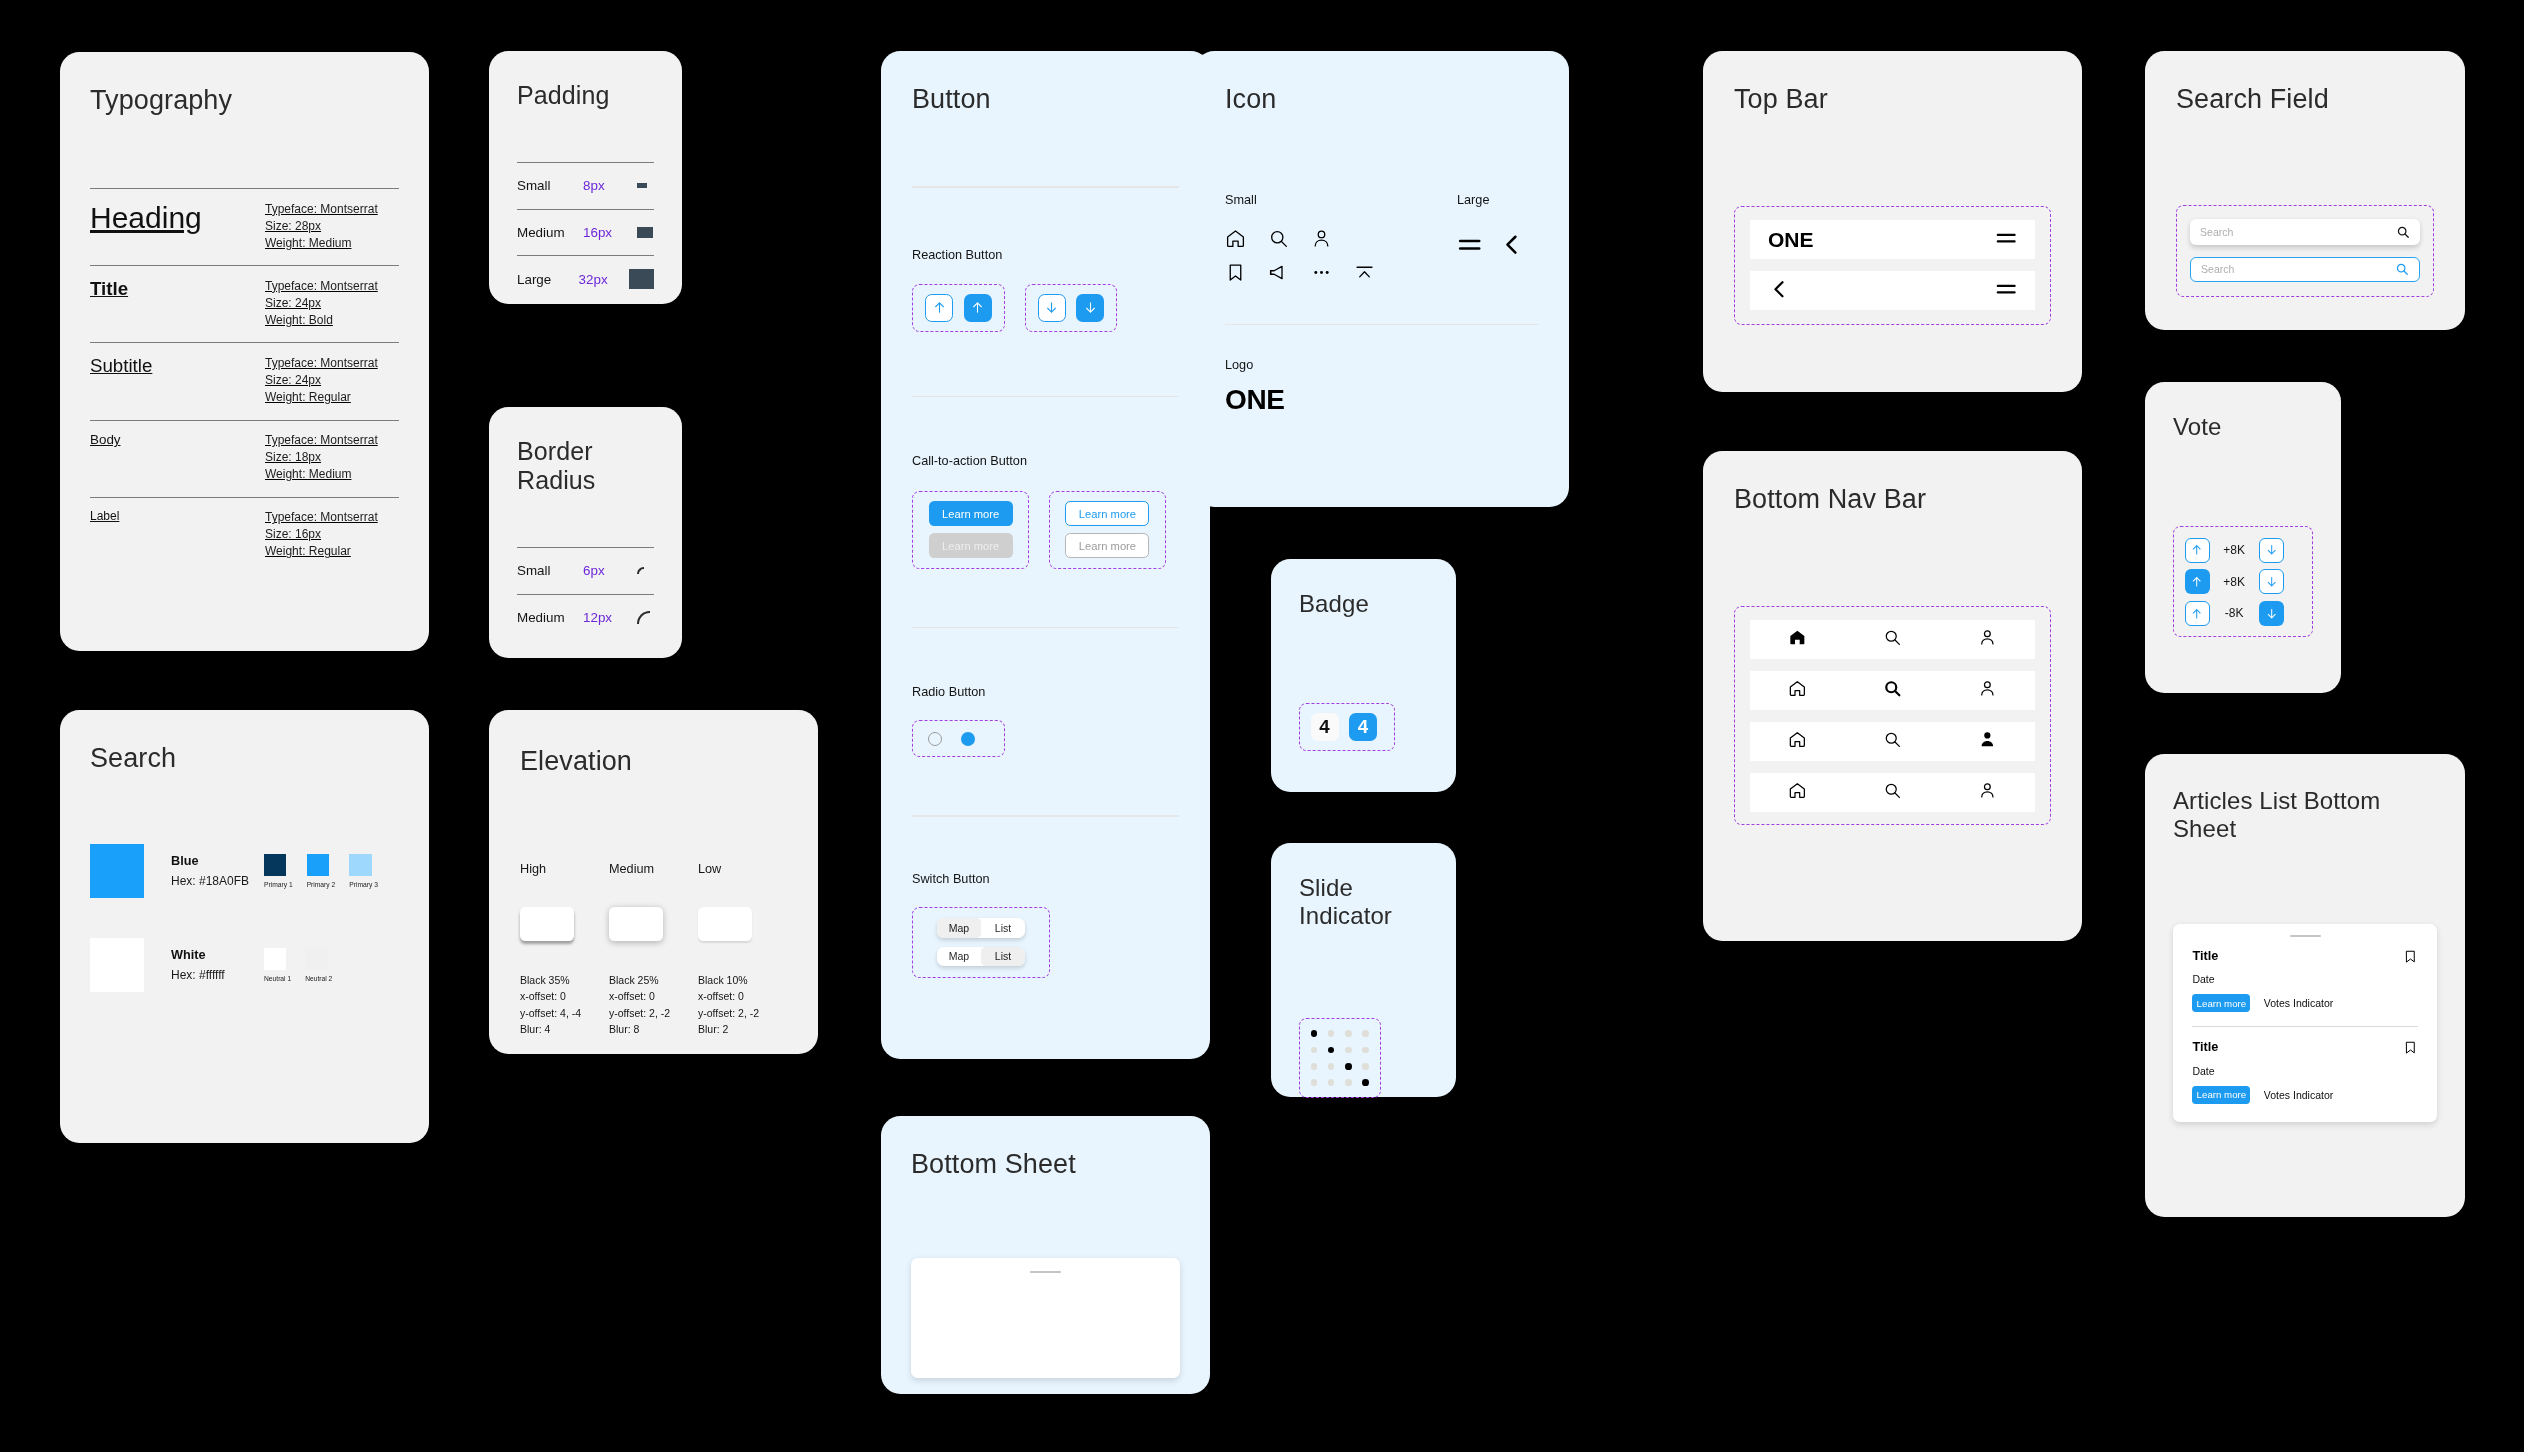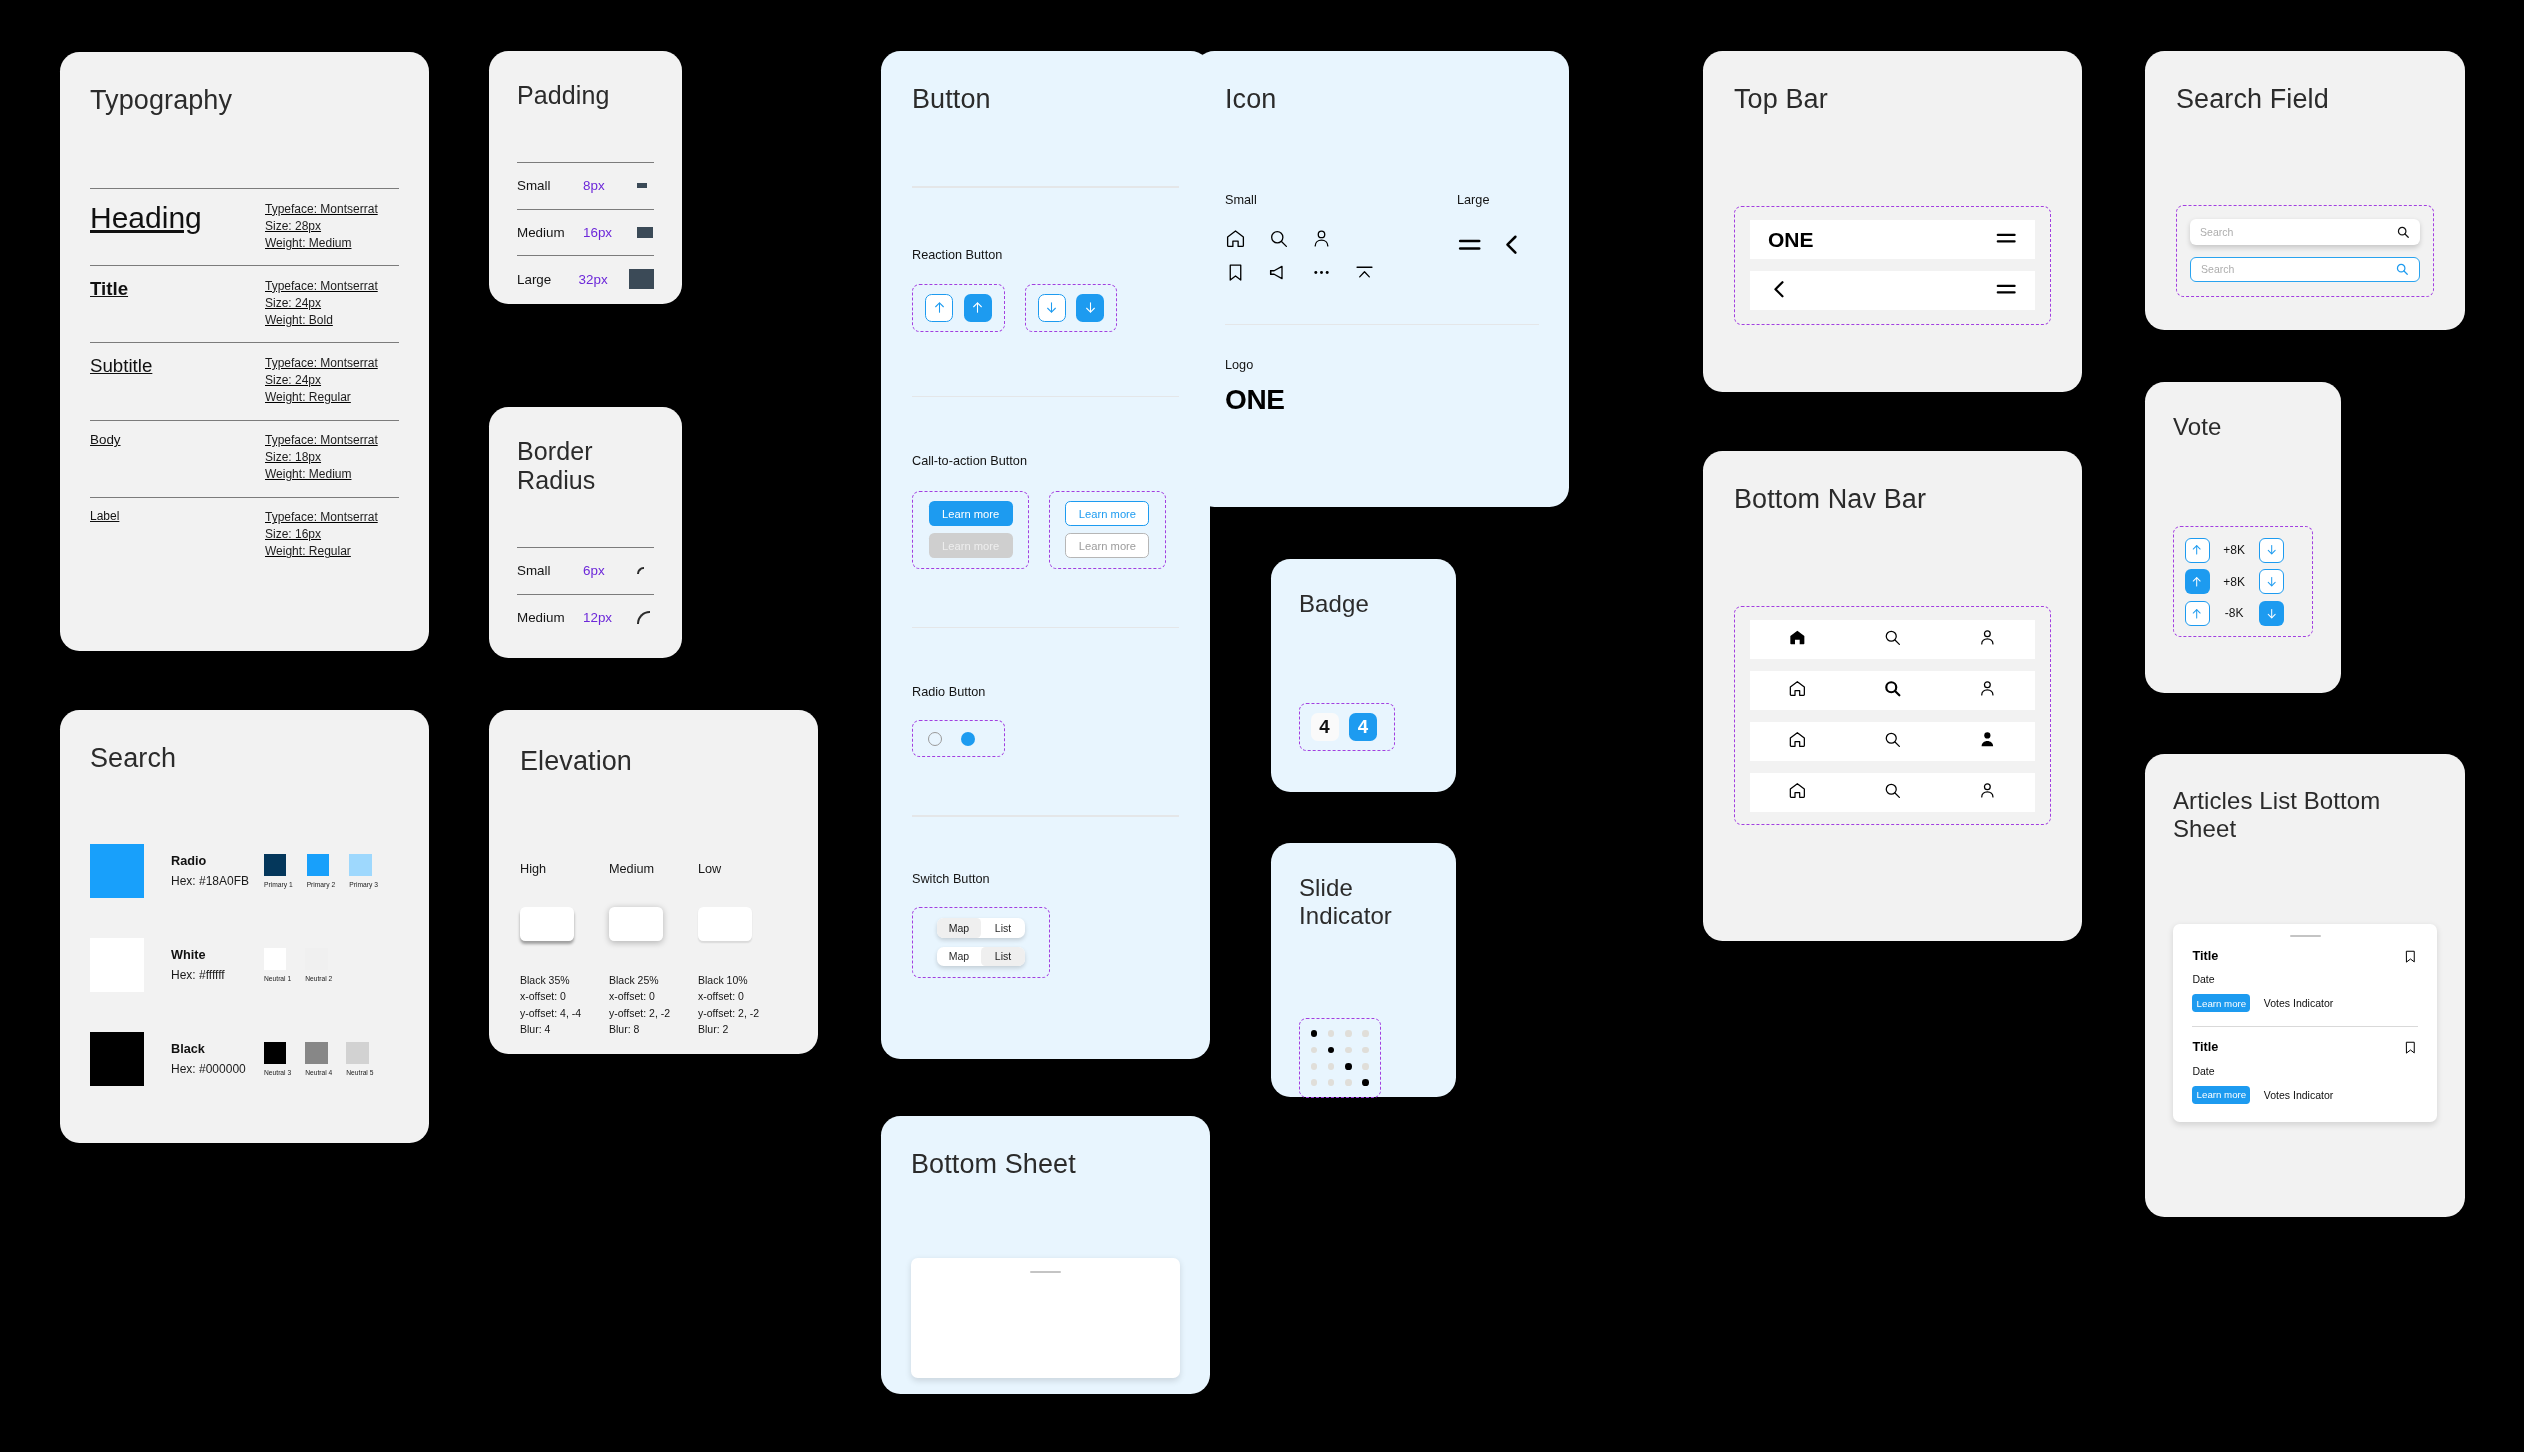--- a/index.html
+++ b/index.html
@@ -185,21 +185,21 @@
         </div>
       </div>
   </div>
 
   <div class="card" style="left:60px;top:710px;width:369px;height:433px;padding:33px 30px 0 30px;">
     <div class="card-title">Search</div>
     <div id="color-groups" style="margin-top:70px">
         <div class="color-row" style="margin-bottom: 40px;">
           <div class="big-sw" style="background:#18a0fb"></div>
      <div style="margin-left:27px;width:93px">
-       <div class="color-name">Radio</div>
+       <div class="color-name">Blue</div>
        <div class="color-hex">Hex: #18A0FB</div>
      </div>
      <div style="display:flex;gap:14px;align-items:flex-start">
             <div style="text-align:left">
        <div class="mini-sw" style="background:#04375b"></div>
        <div class="mini-lbl">Primary 1</div>
      </div>
             <div style="text-align:left">
        <div class="mini-sw" style="background:#18a0fb"></div>
        <div class="mini-lbl">Primary 2</div>
@@ -217,41 +217,20 @@
        <div class="color-hex">Hex: #ffffff</div>
      </div>
      <div style="display:flex;gap:14px;align-items:flex-start">
             <div style="text-align:left">
        <div class="mini-sw" style="background:#ffffff"></div>
        <div class="mini-lbl">Neutral 1</div>
      </div>
             <div style="text-align:left">
        <div class="mini-sw" style="background:#f0f0f0"></div>
        <div class="mini-lbl">Neutral 2</div>
-     </div>
-          </div>
-        </div>
-        <div class="color-row" style="margin-bottom: 40px;">
-          <div class="big-sw" style="background:#000000"></div>
-     <div style="margin-left:27px;width:93px">
-       <div class="color-name">Black</div>
-       <div class="color-hex">Hex: #000000</div>
-     </div>
-     <div style="display:flex;gap:14px;align-items:flex-start">
-            <div style="text-align:left">
-       <div class="mini-sw" style="background:#000000"></div>
-       <div class="mini-lbl">Neutral 3</div>
-     </div>
-            <div style="text-align:left">
-       <div class="mini-sw" style="background:#878787"></div>
-       <div class="mini-lbl">Neutral 4</div>
-     </div>
-            <div style="text-align:left">
-       <div class="mini-sw" style="background:#d2d2d2"></div>
-       <div class="mini-lbl">Neutral 5</div>
      </div>
           </div>
         </div>
       </div>
   </div>
 
   <div class="card" style="left:489px;top:51px;width:193px;height:253px;padding:30px 28px 0 28px;">
     <div class="card-title" style="font-size:25px">Padding</div>
     <div style="height:52px"></div>
     <div class="hr"></div>

